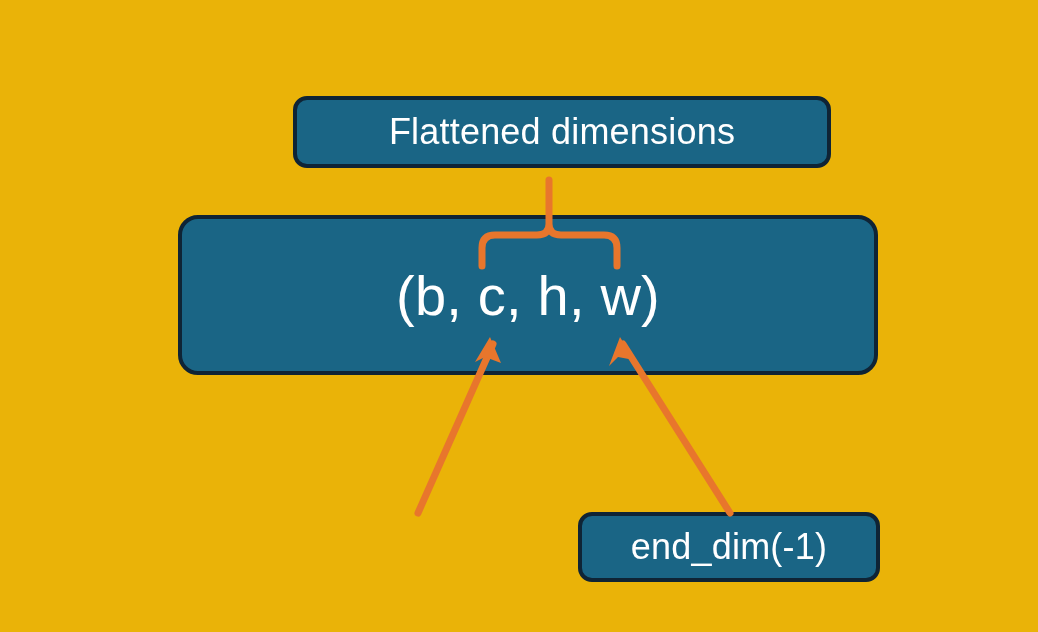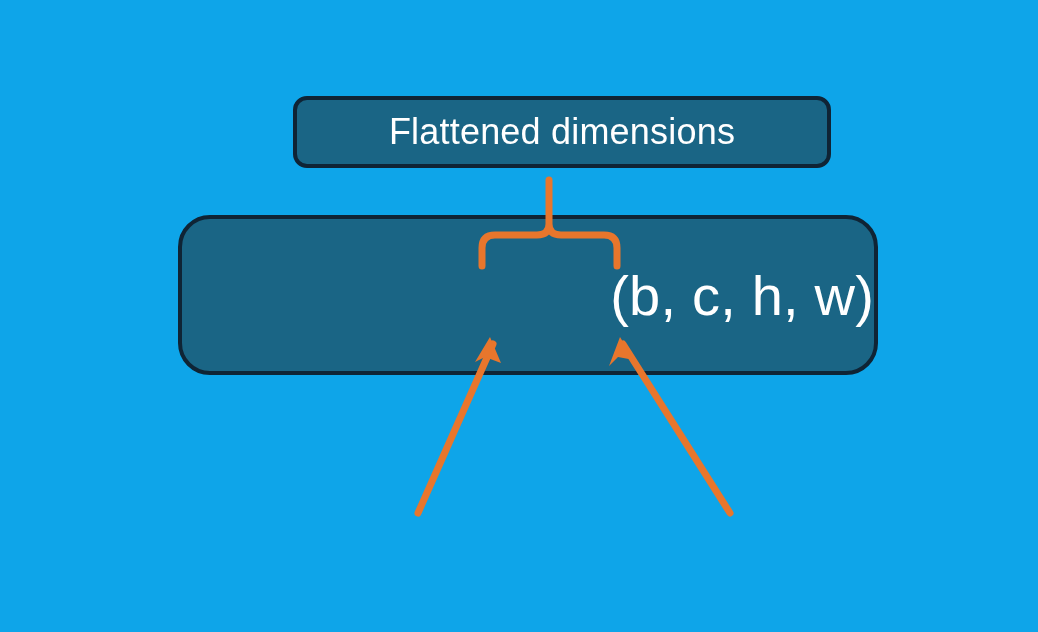--- a/index.html
+++ b/index.html
@@ -13,21 +13,21 @@
     position: relative;
     overflow: hidden;
     font-family: "Liberation Sans", sans-serif;
   }
   #stage {
     position: absolute;
     left: 0;
     top: 0;
     width: 1038px;
     height: 632px;
-    background: #0ea5e9;
+    background: #eab308;
   }
   .node {
     position: absolute;
     box-sizing: border-box;
     background: #1a6585;
     border: 4px solid #0f2435;
     border-radius: 14px;
     display: flex;
     align-items: center;
     justify-content: center;
@@ -43,22 +43,21 @@
     width: 538px;
     height: 72px;
     font-size: 36px;
   }
   #node-shape {
     left: 178px;
     top: 215px;
     width: 700px;
     height: 160px;
     font-size: 56px;
-    border-radius: 32px;
-    justify-content: flex-end;
+    border-radius: 20px;
   }
   #node-start-dim {
     left: 268px;
     top: 512px;
     width: 298px;
     height: 70px;
     font-size: 36px;
   }
   #node-end-dim {
     left: 578px;
@@ -88,20 +87,23 @@
 
   <div class="node" id="node-flattened">
     <span class="shape-label">Flattened dimensions</span>
   </div>
 
   <div class="node" id="node-shape">
     <span class="shape-label">(b, c, h, w)</span>
   </div>
 
 
+  <div class="node" id="node-end-dim">
+    <span class="shape-label">end_dim(-1)</span>
+  </div>
 
   <svg id="overlay-connectors" viewBox="0 0 1038 632">
 
     <g>
       <path d="M 482 266
                L 482 248
                Q 482 235 495 235
                L 537 235
                Q 549 235 549 224
                L 549 180

